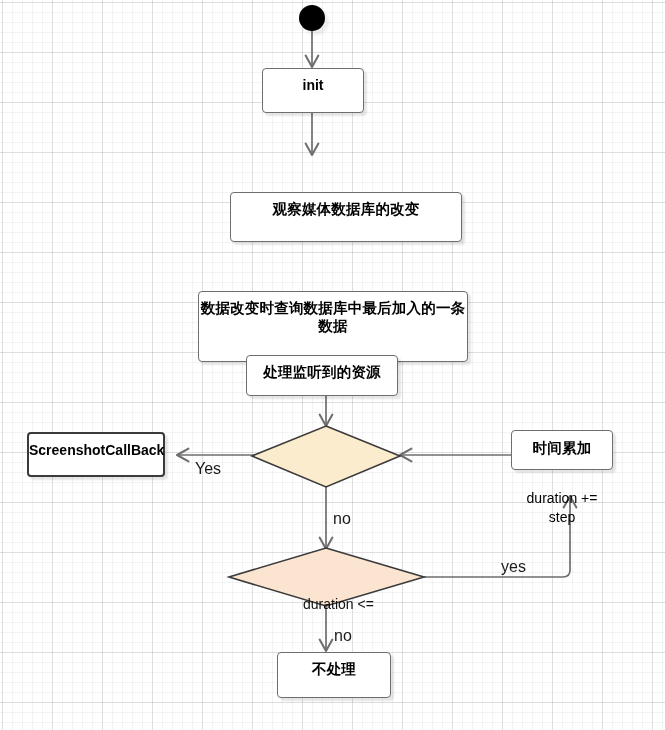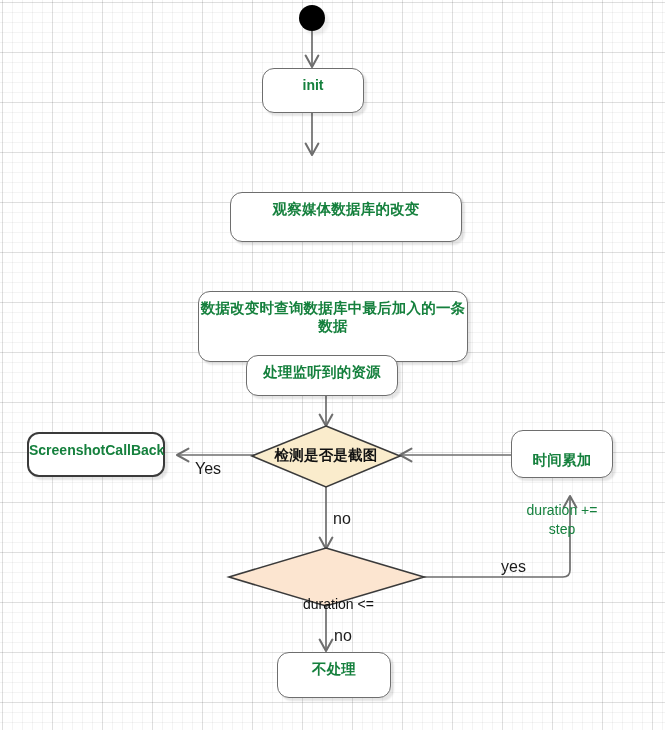--- a/index.html
+++ b/index.html
@@ -29,25 +29,25 @@
     pointer-events: none;
   }
   .node {
     position: absolute;
     box-sizing: border-box;
   }
   
   .rrect {
     background: #ffffff;
     border: 1.6px solid #6e6e6e;
-    border-radius: 12px;
+    border-radius: 4px;
     box-shadow: 3px 3px 2px rgba(0,0,0,0.10);
     display: block;
     text-align: center;
-    color: #15803d;
+    color: #000000;
     padding-top: 7px;
   }
   .rrect.strong {
     border: 2px solid #3a3a3a;
   }
   .label-cn {
     font-size: 14.5px;
     font-weight: 700;
     line-height: 1.25;
     letter-spacing: 0.2px;
@@ -136,29 +136,26 @@
   </div>
 
   <div class="node rrect" style="left:198px; top:243px; width:270px; height:71px;margin-top:48px;">
     <span class="label-cn">数据改变时查询数据库中最后加入的一条数据</span>
   </div>
 
   <div class="node rrect" style="left:246px; top:346px; width:152px; height:41px;margin-top:9px;">
     <span class="label-cn">处理监听到的资源</span>
   </div>
 
-  <div class="diamond-text" style="left:252px; top:446px; width:148px; text-align:center;">
-    <span class="label-cn">检测是否是截图</span>
-  </div>
 
   <div class="node rrect strong" style="left:27px; top:432px; width:138px; height:45px;">
     <span class="label-en-bold">ScreenshotCallBack</span>
   </div>
 
-  <div class="node rrect" style="left:511px; top:430px; width:102px; height:48px; padding-top:20px;">
+  <div class="node rrect" style="left:511px; top:430px; width:102px; height:40px; padding-top:8px;">
     <div class="label-cn">时间累加</div>
     <div class="label-en">duration += step</div>
   </div>
 
   <div class="diamond-text" style="left:303px; top:563px; width:120px; text-align:left;">
     <div class="label-en">duration &lt;=</div>
   </div>
 
   <div class="node rrect" style="left:277px; top:652px; width:114px; height:46px;">
     <span class="label-cn">不处理</span>

